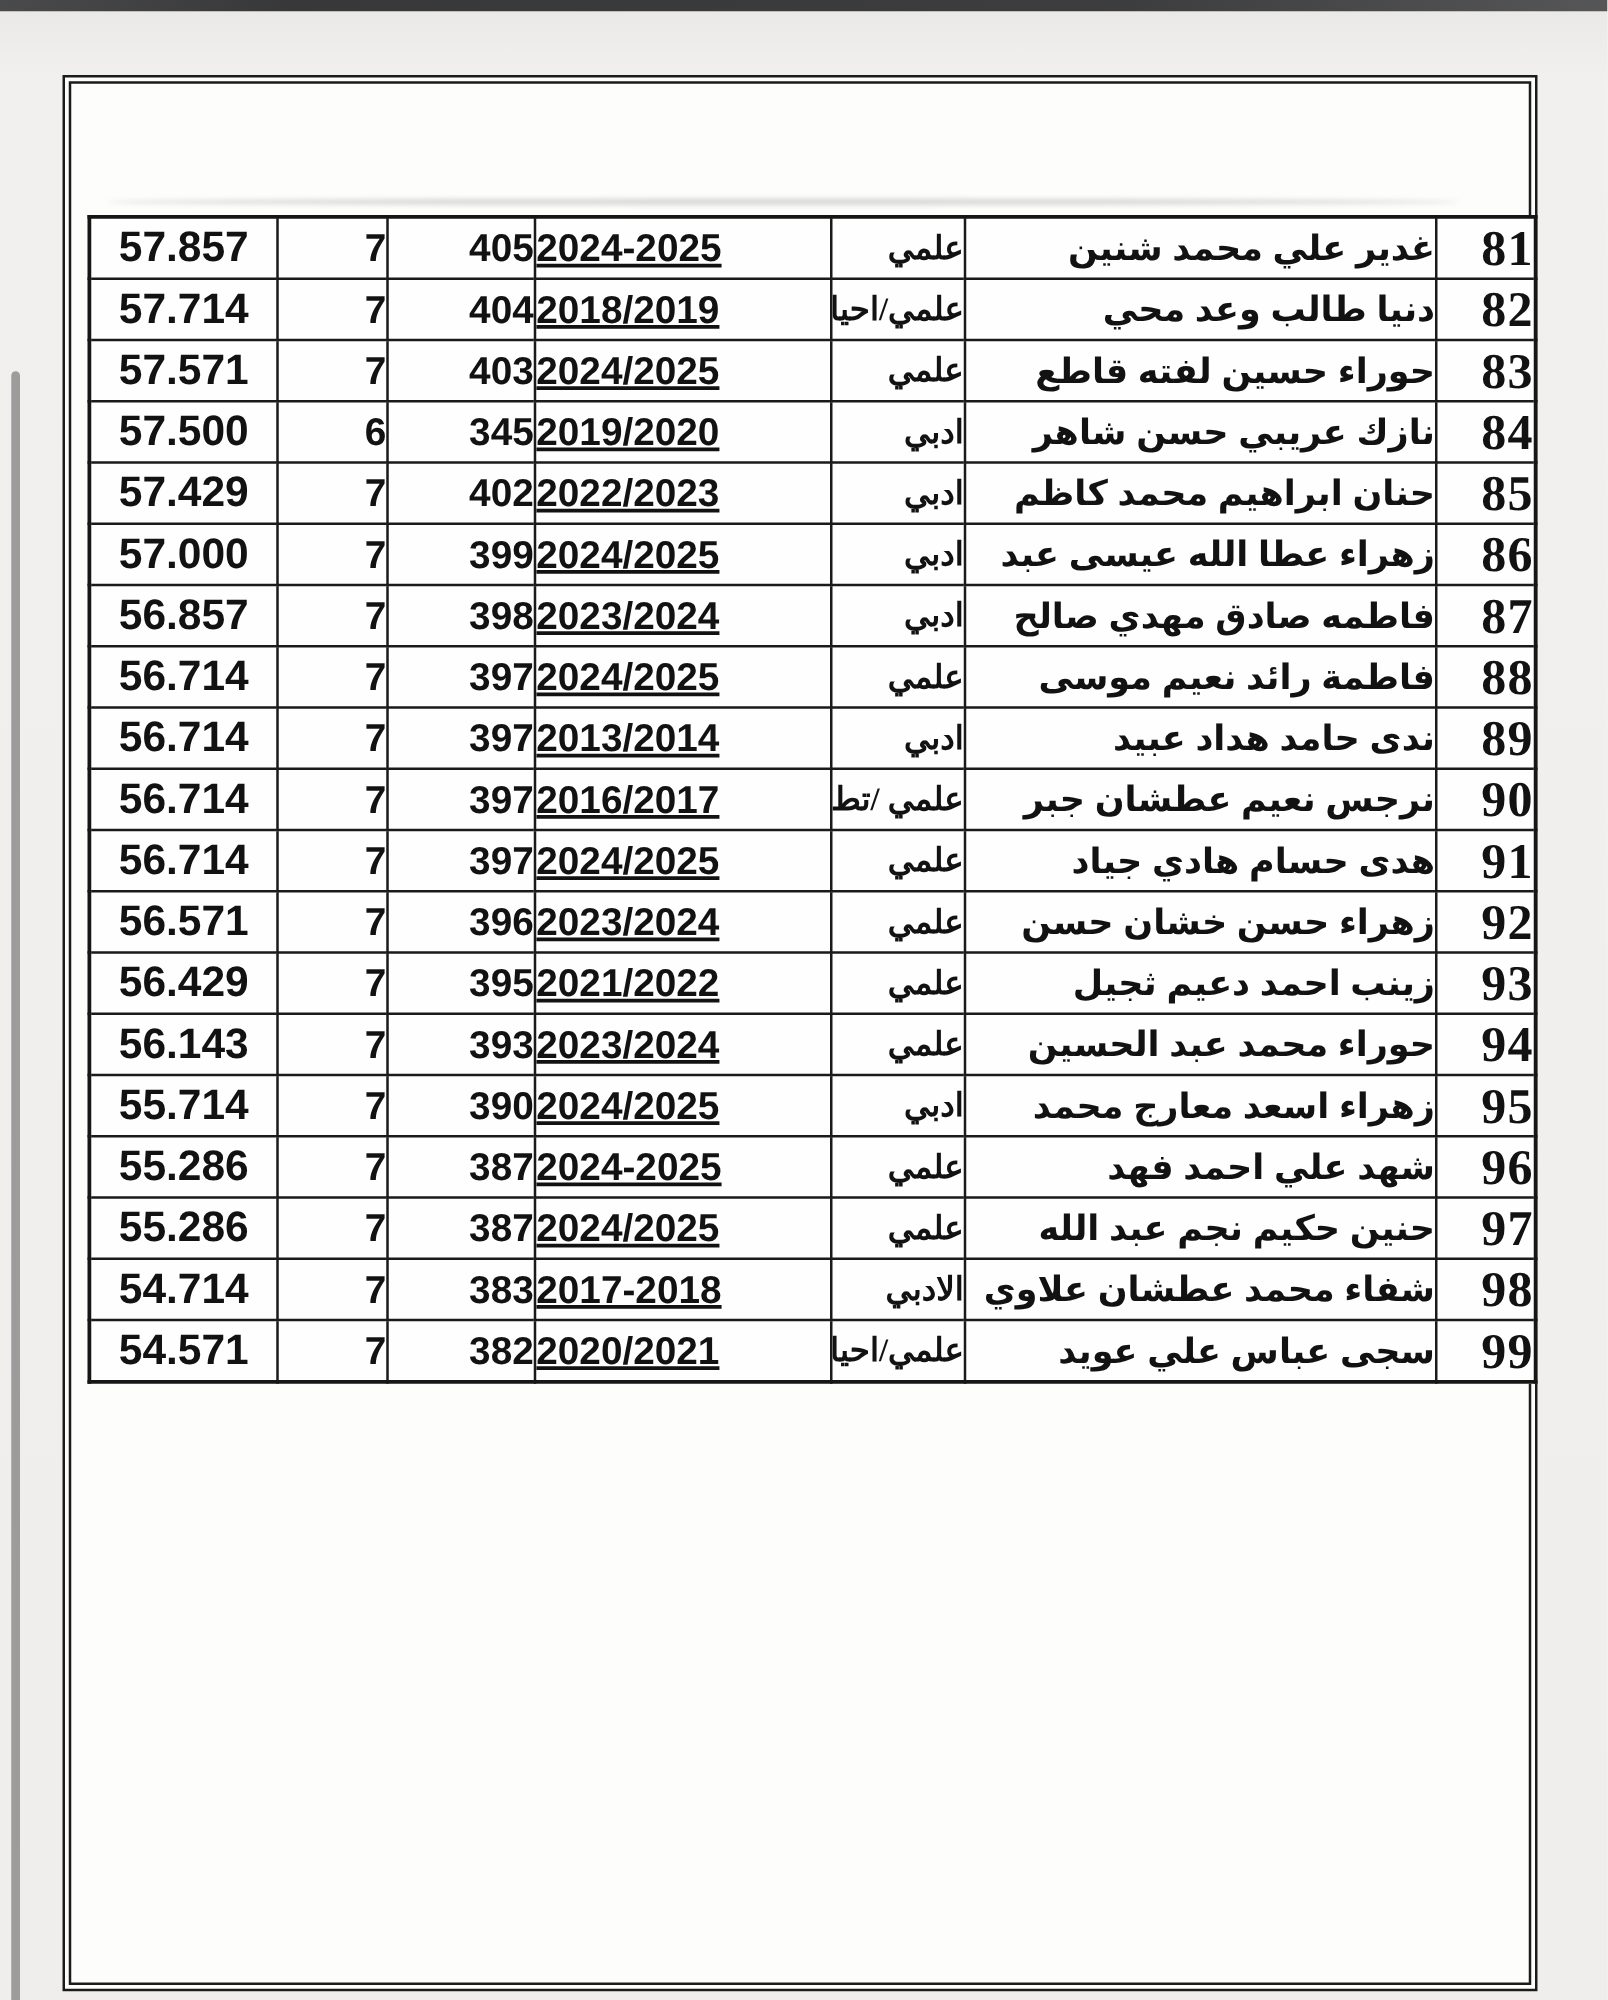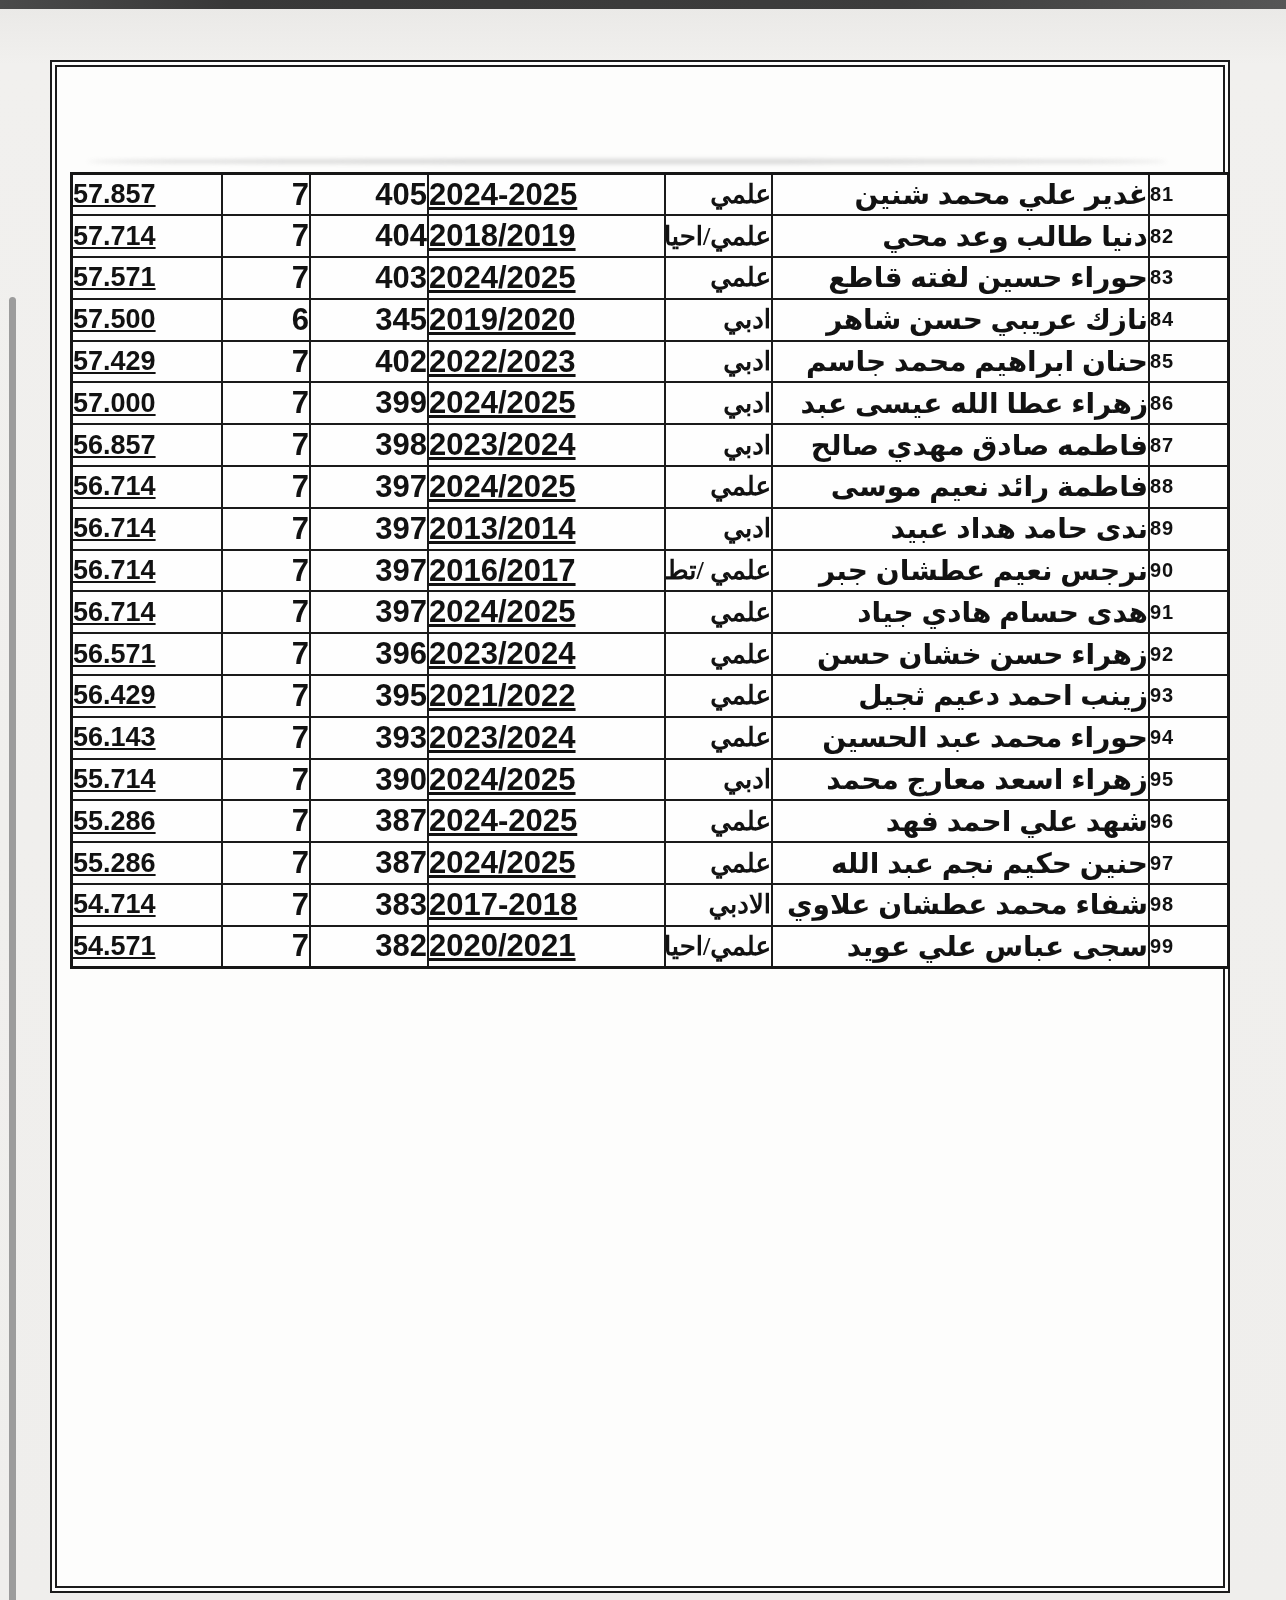--- a/index.html
+++ b/index.html
@@ -80,22 +80,22 @@
   
   .col-num   { width: 77px;  }
   .col-name  { width: 375px; }
   .col-track { width: 105px; }
   .col-year  { width: 235px; }
   .col-total { width: 116px; }
   .col-count { width: 86px;  }
   .col-avg   { width: 148px; }
 
   td.col-num {
-    direction: ltr; padding-right: 8px;
-    font-size: 20px; font-weight: 600; letter-spacing: 1px;
+    direction: ltr; text-align: right; padding-right: 8px;
+    font-size: 40px; font-weight: 600; letter-spacing: 1px; font-family: Liberation Serif, serif;
   }
   td.col-name {
     text-align: right; padding-right: 4px; padding-left: 4px;
     font-size: 28px; font-weight: 700;
   }
   td.col-track {
     text-align: right; padding-right: 8px; padding-left: 2px;
     font-size: 26px; font-weight: 600; font-family: Liberation Serif, serif;
   }
   td.col-year {
@@ -104,22 +104,22 @@
   }
   td.col-total {
     direction: ltr; text-align: right; padding-right: 8px;
     font-size: 31px; font-weight: 600;
   }
   td.col-count {
     direction: ltr; text-align: right; padding-right: 13px;
     font-size: 31px; font-weight: 600;
   }
   td.col-avg {
-    direction: ltr; text-align: left; padding-right: 10px;
-    font-size: 27px; font-weight: 600; text-decoration: underline;
+    direction: ltr; text-align: center; padding-right: 10px;
+    font-size: 34px; font-weight: 600;
   }
 </style>
 </head>
 <body>
 
 <div class="viewport">
   <div class="top-bar"></div>
   <div class="scrollbar"></div>
 
   <div class="page">
@@ -157,21 +157,21 @@
             <td class="col-num">84</td>
             <td class="col-name">نازك عريبي حسن شاهر</td>
             <td class="col-track">ادبي</td>
             <td class="col-year">2019/2020</td>
             <td class="col-total">345</td>
             <td class="col-count">6</td>
             <td class="col-avg">57.500</td>
           </tr>
           <tr>
             <td class="col-num">85</td>
-            <td class="col-name">حنان ابراهيم محمد جاسم</td>
+            <td class="col-name">حنان ابراهيم محمد كاظم</td>
             <td class="col-track">ادبي</td>
             <td class="col-year">2022/2023</td>
             <td class="col-total">402</td>
             <td class="col-count">7</td>
             <td class="col-avg">57.429</td>
           </tr>
           <tr>
             <td class="col-num">86</td>
             <td class="col-name">زهراء عطا الله عيسى عبد</td>
             <td class="col-track">ادبي</td>

